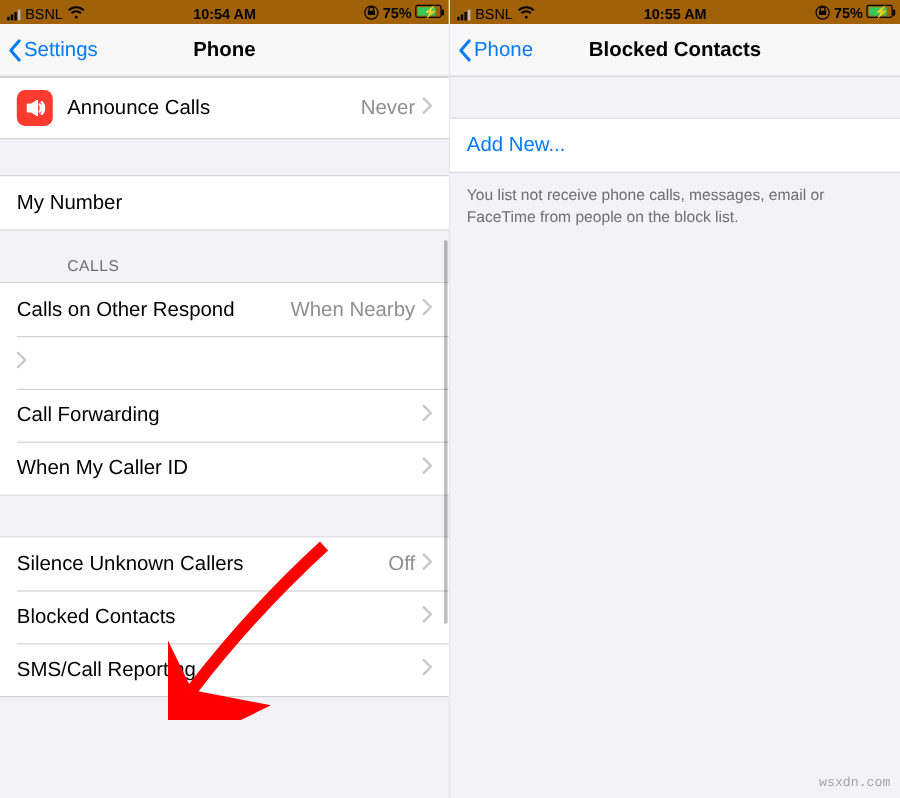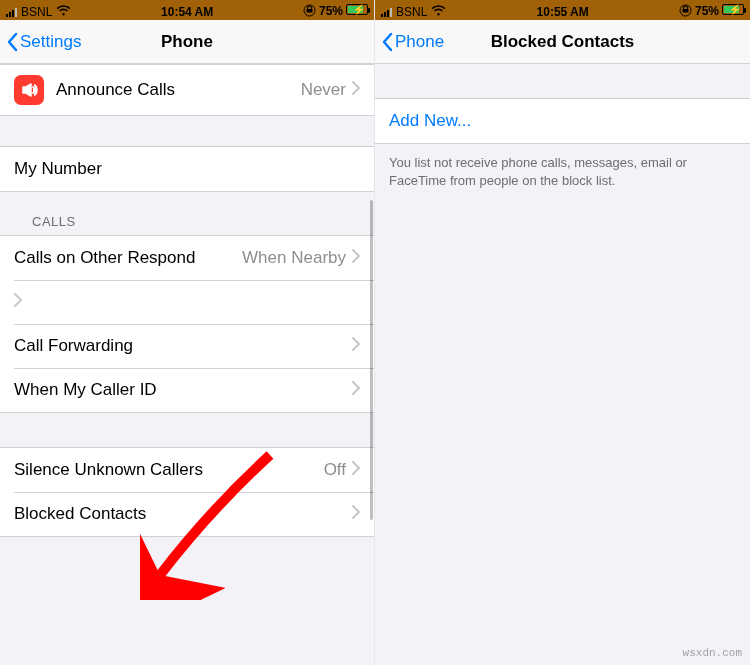--- a/index.html
+++ b/index.html
@@ -113,20 +113,21 @@
       background: #ff3b30;
       display: flex; align-items: center; justify-content: center;
       margin-right: 12px;
     }
     .section-header {
       font-size: 13px;
       color: #6d6d72;
       text-transform: uppercase;
       padding: 22px 14px 6px 32px;
       letter-spacing: 0.5px;
+      margin-left: 24px;
     }
     .gap-sm { height: 30px; }
     .gap-md { height: 34px; }
     .footer-text {
       font-size: 13px;
       color: #6d6d72;
       padding: 10px 14px;
       line-height: 1.4;
     }
     .link { color: #007aff; }
@@ -248,20 +249,26 @@
   <div class="group">
     <div class="row">
       <span class="label">Silence Unknown Callers</span>
       <span class="value">Off</span>
       <span class="chev"><svg width="8" height="14" viewBox="0 0 8 14">
             <path d="M1 1l6 6-6 6" stroke="#c7c7cc" stroke-width="2" fill="none" stroke-linecap="round" stroke-linejoin="round"></path>
           </svg></span>
     </div>
     <div class="row">
       <span class="label">Blocked Contacts</span>
+      <span class="chev"><svg width="8" height="14" viewBox="0 0 8 14">
+            <path d="M1 1l6 6-6 6" stroke="#c7c7cc" stroke-width="2" fill="none" stroke-linecap="round" stroke-linejoin="round"></path>
+          </svg></span>
+    </div>
+    <div class="row">
+      <span class="label">SMS/Call Reporting</span>
       <span class="chev"><svg width="8" height="14" viewBox="0 0 8 14">
             <path d="M1 1l6 6-6 6" stroke="#c7c7cc" stroke-width="2" fill="none" stroke-linecap="round" stroke-linejoin="round"></path>
           </svg></span>
     </div>
   </div>
 
   <div class="scrollbar-fake"></div>
 </div>
 
 <div class="screen">

